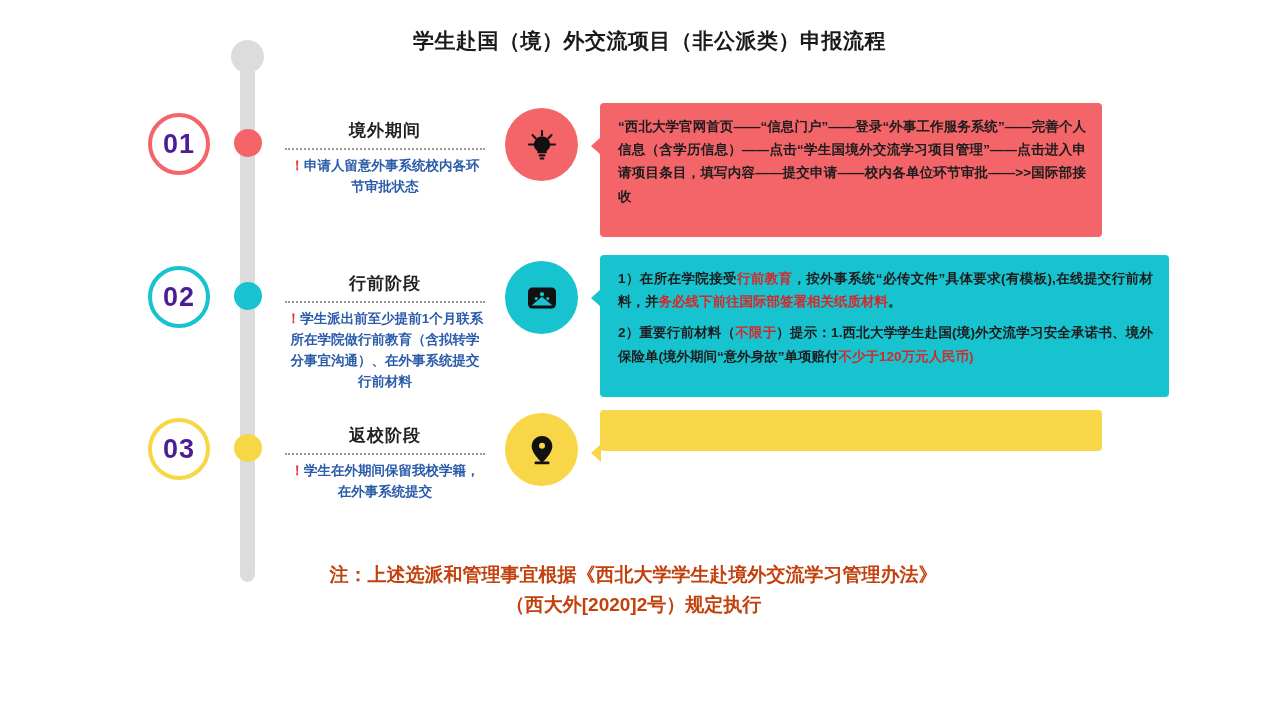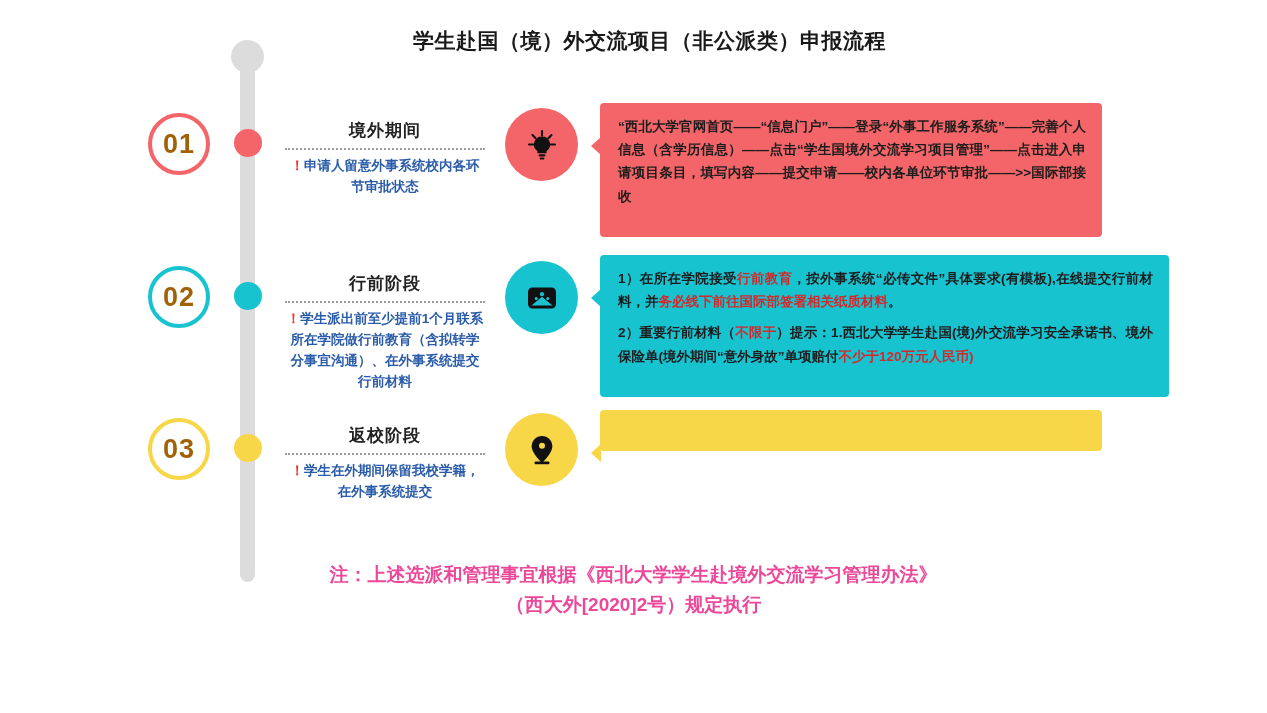--- a/index.html
+++ b/index.html
@@ -38,21 +38,21 @@
   .stage-02 { top: 258px; }
   .stage-03 { top: 410px; }
 
   
   .num-ring {
     position: absolute; left: 148px; top: 8px;
     width: 62px; height: 62px; border-radius: 50%;
     background: #ffffff;
     border: 4px solid #f4656a;
     display: flex; align-items: center; justify-content: center;
-    font-size: 27px; font-weight: 700; color: #a16207;
+    font-size: 27px; font-weight: 700; color: #4c1d95;
     letter-spacing: 1px;
   }
   .stage-02 .num-ring { border-color: #18c3d0; }
   .stage-03 .num-ring { border-color: #f7d747; }
 
   
   .spine-dot {
     position: absolute; left: 234px; top: 24px;
     width: 28px; height: 28px; border-radius: 50%;
     background: #f4656a;
@@ -117,21 +117,21 @@
   .bubble-yellow p { line-height: 1.6; }
   .bubble-yellow p + p { margin-top: 20px; }
   .bubble-cyan p + p { margin-top: 8px; }
   .mark-red { color: #d4282a; }
 
   
   .footer {
     position: absolute; left: 0; top: 560px; width: 1267px;
     text-align: center;
     font-size: 19px; font-weight: 700; line-height: 1.6;
-    color: #ec4899;
+    color: #c2410c;
   }
 </style>
 </head>
 <body>
 
 <div id="page">
 
   <div class="page-title">学生赴国（境）外交流项目（非公派类）申报流程</div>
 
   <div class="spine-cap"></div>

